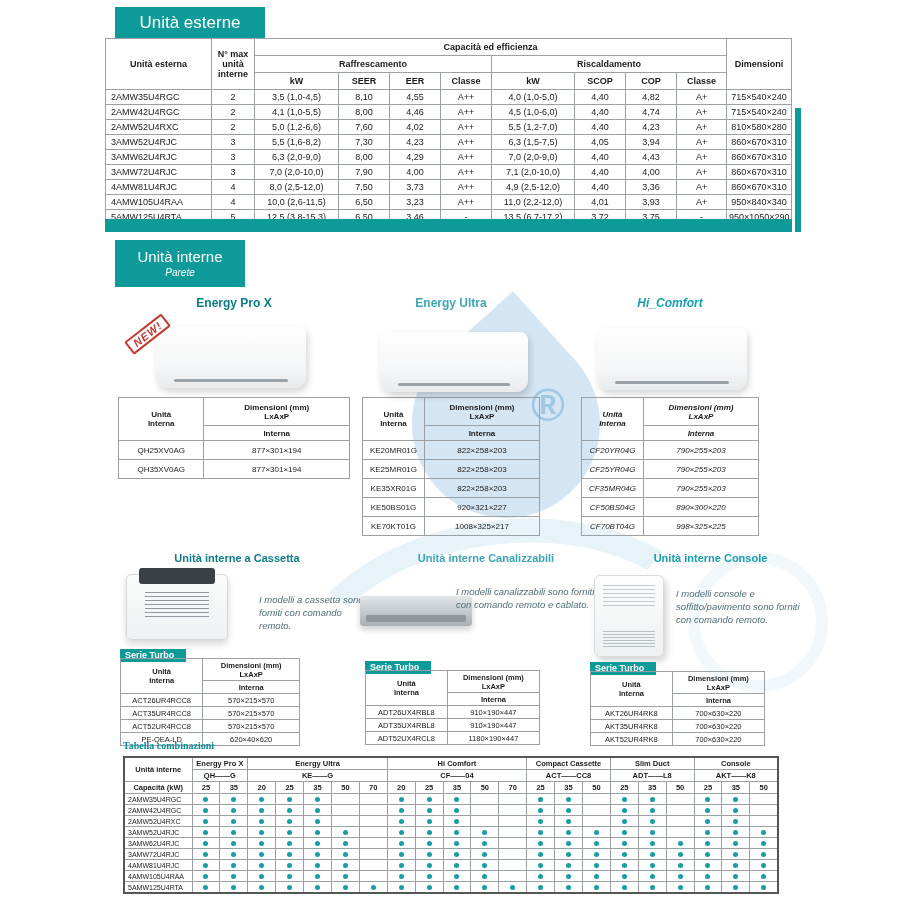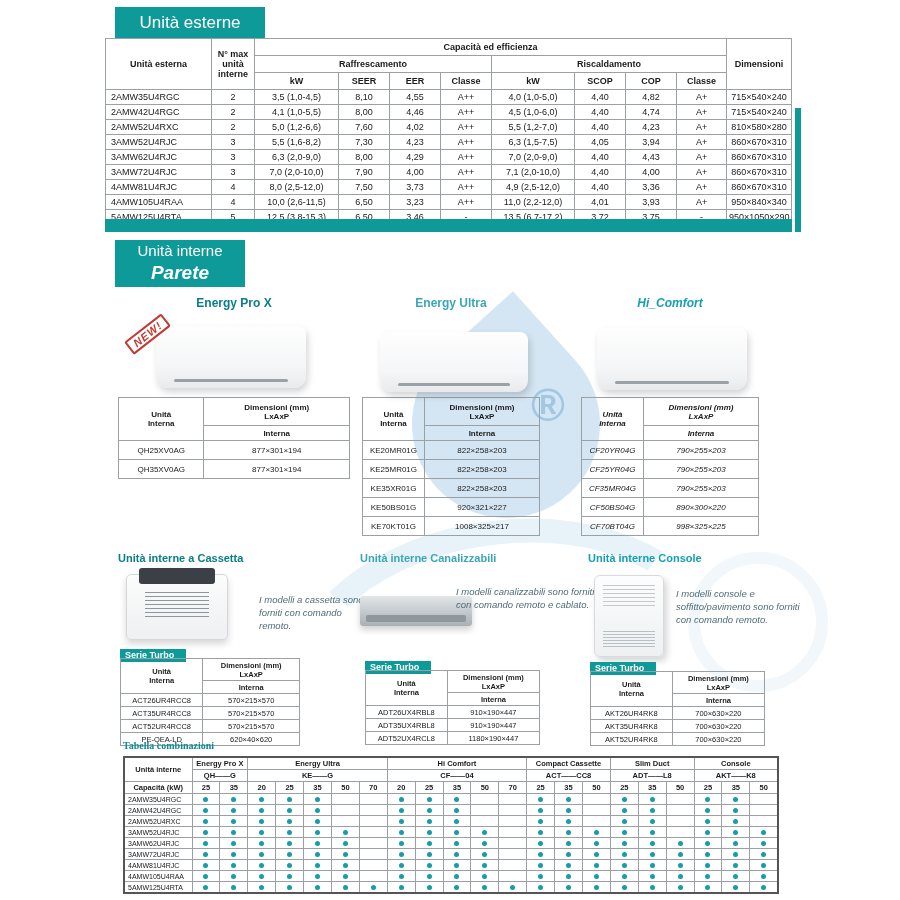--- a/index.html
+++ b/index.html
@@ -4,21 +4,21 @@
 <style>
   html,body{margin:0;padding:0;background:#e9e9e9;}
   .page{position:relative;width:900px;height:900px;background:#ffffff;margin:0 auto;
         font-family:"Liberation Sans", sans-serif;color:#1a1a1a;overflow:hidden;}
   .layer{position:absolute;z-index:2;}
   
   .badge{position:absolute;background:#0f9a9a;color:#fff;display:flex;flex-direction:column;
          align-items:center;justify-content:center;z-index:3;}
   #outdoor-badge{left:115px;top:7px;width:150px;height:31px;font-size:17px;}
   #indoor-badge{left:115px;top:240px;width:130px;height:47px;font-size:15px;line-height:1.25;}
-  #indoor-badge .sub{font-style:italic;font-size:19px;font-weight:bold;}
+  #indoor-badge .sub{font-style:italic;font-size:10px;}
   .teal-bar{position:absolute;left:105px;top:219px;width:687px;height:13px;background:#0f9a9a;z-index:2;}
   .right-strip{position:absolute;left:795px;top:108px;width:6px;height:124px;background:#0f9a9a;z-index:2;}
   
   .wm{position:absolute;z-index:1;}
   .wm-drop{left:412px;top:330px;width:188px;height:188px;background:rgba(170,206,232,0.50);
            border-radius:0 50% 50% 50%;transform:rotate(48deg);}
   .wm-arc{left:288px;top:520px;width:390px;height:240px;border-radius:50%;
           border-top:24px solid rgba(176,211,234,0.30);border-left:24px solid transparent;
           border-right:24px solid transparent;border-bottom:24px solid transparent;transform:rotate(-7deg);}
   .wm-circle{left:688px;top:552px;width:116px;height:116px;border-radius:50%;
@@ -51,21 +51,21 @@
              font-size:11px;padding:0 5px;border-radius:2px;letter-spacing:1px;z-index:3;}
   .wall-table{width:100%;table-layout:fixed;font-size:8px;}
   .wall-table thead tr:first-child th{height:25px;}
   .wall-table thead tr:last-child th{height:12px;}
   .wall-table tbody td{height:16px;}
   
   .section{position:absolute;z-index:2;}
   #section-0{left:118px;top:552px;width:238px;}
   #section-1{left:360px;top:552px;width:252px;}
   #section-2{left:588px;top:552px;width:245px;}
-  .sec-title{font-weight:bold;font-size:11px;text-align:left;}
+  .sec-title{font-weight:bold;font-size:11px;text-align:center;}
   .sec-el{position:absolute;}
   .desc{font-style:italic;color:#4e6e79;font-size:9.5px;line-height:1.35;}
   .serie-tab{display:inline-block;background:#0f9a9a;color:#fff;font-weight:bold;font-size:9px;
              padding:1px 12px 2px 5px;}
   .sec-table{table-layout:fixed;font-size:7.5px;}
   .sec-table thead tr:first-child th{height:19px;}
   .sec-table thead tr:last-child th{height:10px;}
   .sec-table tbody td{height:10px;}
   
   .cassette{position:relative;width:100px;height:64px;background:linear-gradient(180deg,#fbfcfc,#eef0f1);

